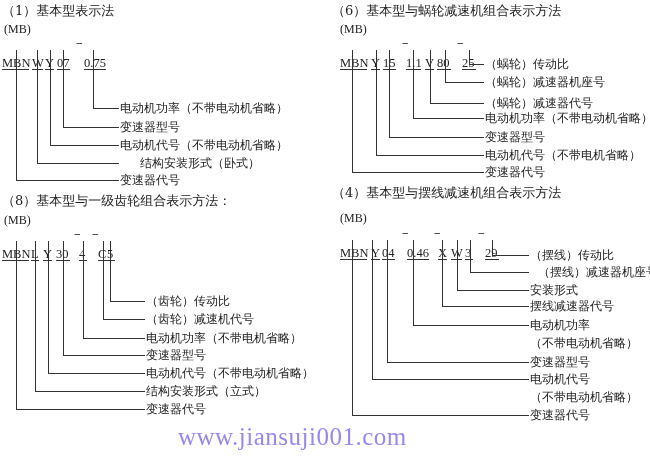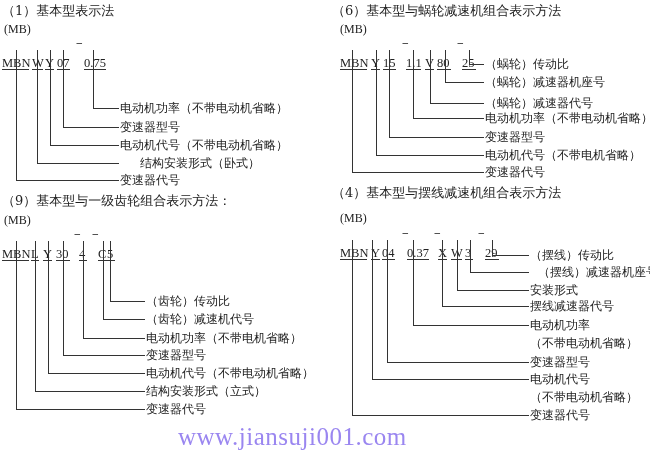--- a/index.html
+++ b/index.html
@@ -43,21 +43,21 @@
   <div class="hline" style="left:93px;top:108px;width:26px;"></div>
 
   <div class="abs label" style="left:120px;top:101px;">电动机功率（不带电动机省略）</div>
   <div class="abs label" style="left:120px;top:120px;">变速器型号</div>
   <div class="abs label" style="left:120px;top:138px;">电动机代号（不带电动机省略）</div>
   <div class="abs label" style="left:120px;top:156px;margin-left:20px;">结构安装形式（卧式）</div>
   <div class="abs label" style="left:120px;top:173px;">变速器代号</div>
 </div>
 
 <div>
-  <div class="abs title" style="left:2px;top:192px;">（9）基本型与一级齿轮组合表示方法：</div>
+  <div class="abs title" style="left:2px;top:192px;">（8）基本型与一级齿轮组合表示方法：</div>
   <div class="abs mb" style="left:4px;top:213px;">(MB)</div>
   <div class="abs code" style="left:0;top:227px;width:130px;">
     <span class="seg" style="left:2px;width:27px;">MBN</span>
     <span class="seg" style="left:31px;width:8px;">L</span>
     <span class="seg" style="left:43px;width:9px;">Y</span>
     <span class="seg" style="left:56px;width:14px;">30</span>
     <span class="dash" style="left:71px;">－</span>
     <span class="seg" style="left:79px;width:8px;">4</span>
     <span class="dash" style="left:89px;">－</span>
     <span class="seg" style="left:98px;width:9px;">C</span>
@@ -124,21 +124,21 @@
 </div>
 
 <div>
   <div class="abs title" style="left:332px;top:184px;">（4）基本型与摆线减速机组合表示方法</div>
   <div class="abs mb" style="left:340px;top:211px;">(MB)</div>
   <div class="abs code" style="left:340px;top:226px;width:170px;">
     <span class="seg" style="left:0px;width:27px;">MBN</span>
     <span class="seg" style="left:31px;width:9px;">Y</span>
     <span class="seg" style="left:42px;width:13px;">04</span>
     <span class="dash" style="left:59px;">－</span>
-    <span class="seg" style="left:67px;width:22px;">0.37</span>
+    <span class="seg" style="left:67px;width:22px;">0.46</span>
     <span class="dash" style="left:91px;">－</span>
     <span class="seg" style="left:98px;width:9px;">X</span>
     <span class="seg" style="left:111px;width:11px;">W</span>
     <span class="seg" style="left:125px;width:8px;">3</span>
     <span class="dash" style="left:135px;">－</span>
     <span class="seg" style="left:145px;width:14px;">29</span>
   </div>
   <div class="vline" style="left:352px;top:240px;height:175px;"></div>
   <div class="hline" style="left:352px;top:415px;width:177px;"></div>
   <div class="vline" style="left:372px;top:240px;height:139px;"></div>

